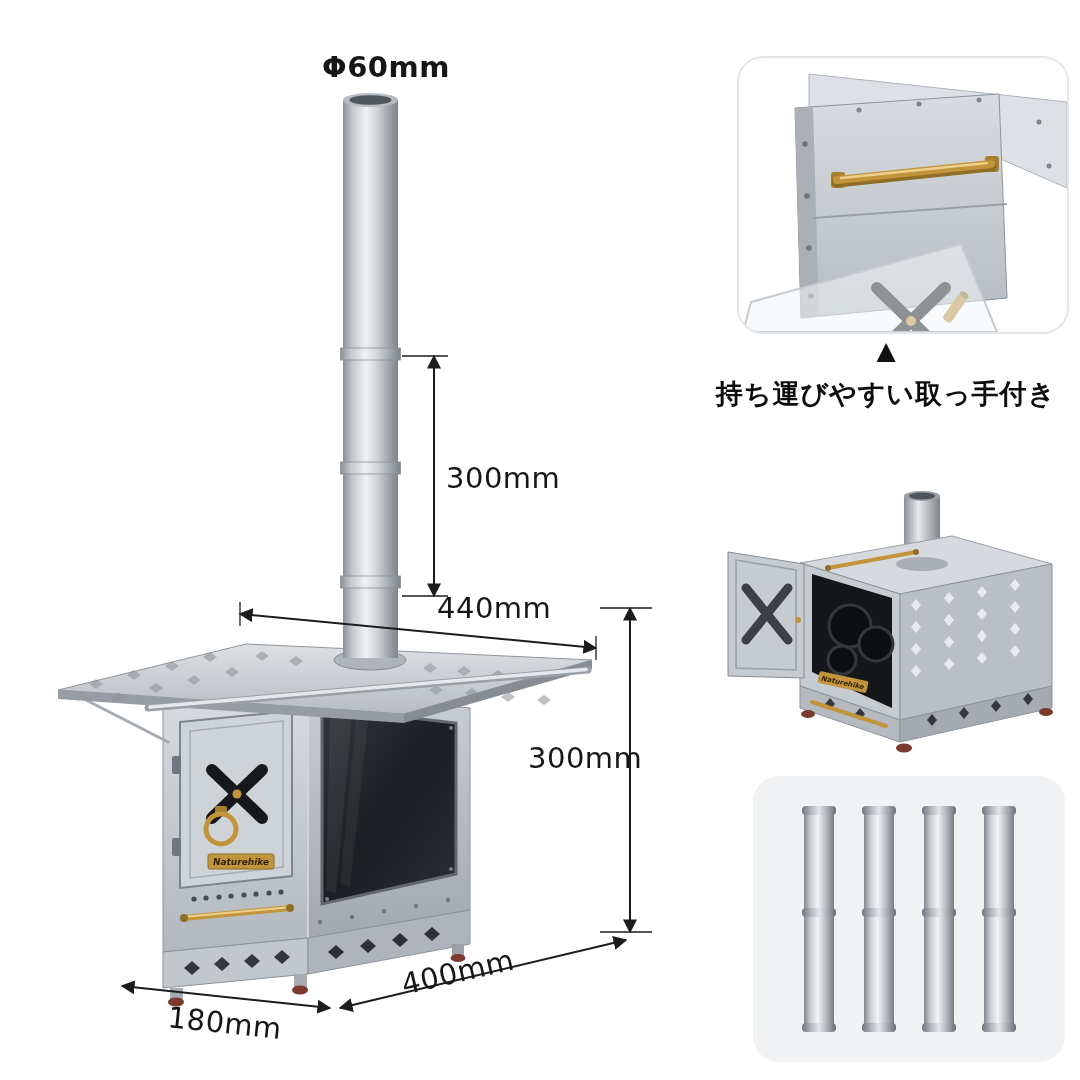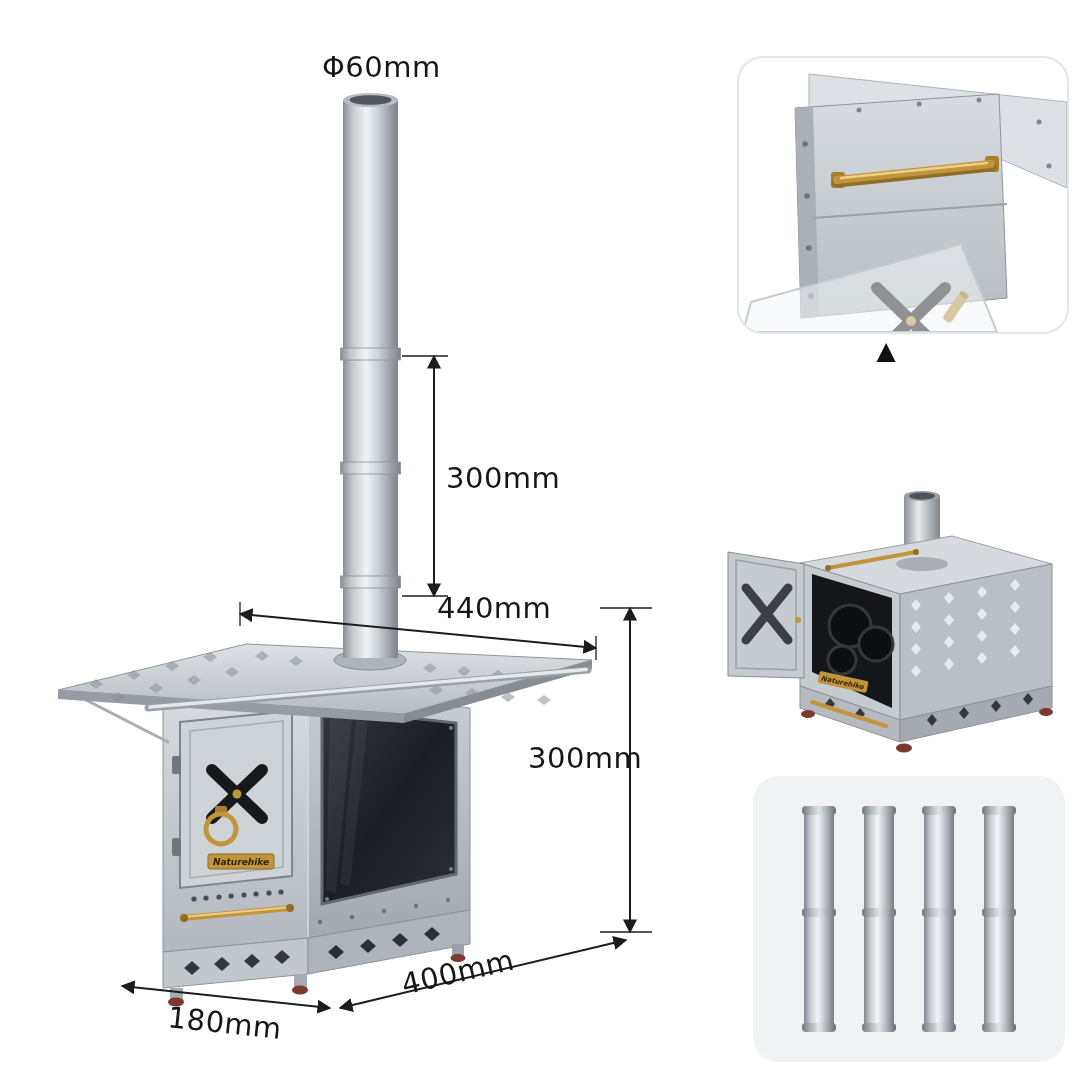--- a/index.html
+++ b/index.html
@@ -213,21 +213,21 @@
       </g>
       <g>
         <line x1="626" y1="940" x2="340" y2="1008" stroke-width="2" marker-start="url(#arr)" marker-end="url(#arr)"></line>
       </g>
       <g>
         <line x1="330" y1="1008" x2="122" y2="986" stroke-width="2" marker-start="url(#arr)" marker-end="url(#arr)"></line>
       </g>
     </g>
   </svg>
 
-  <div class="dim-label" style="left:322px;top:50px;width:110px;text-align:left;">Φ60mm</div>
+  <div class="dim-label" style="left:322px;top:50px;width:110px;text-align:left;font-weight:bold;">Φ60mm</div>
   <div class="dim-label" style="left:446px;top:461px;">300mm</div>
   <div class="dim-label" style="left:437px;top:591px;text-align:center;">440mm</div>
   <div class="dim-label" style="left:528px;top:741px;">300mm</div>
   <div class="dim-label rot-depth" style="left:402px;top:968px;">400mm</div>
   <div class="dim-label rot-width" style="left:168px;top:1000px;">180mm</div>
 
   <div class="card card-handle">
     <svg width="328" height="274" viewBox="0 0 328 274">
       <defs>
         <linearGradient id="gFront2" x1="0" y1="0" x2="0" y2="1">
@@ -266,20 +266,21 @@
       </g>
       <g transform="translate(216,250) rotate(35)">
         <rect x="-5" y="-16" width="10" height="32" rx="4" fill="#b8923e"></rect>
         <ellipse cx="0" cy="-16" rx="5" ry="3" fill="#8f6f25"></ellipse>
       </g>
       <polygon points="4,274 12,244 222,186 258,274" fill="rgba(242,245,247,0.55)" stroke="#c6cbd0" stroke-width="2"></polygon>
     </svg>
   </div>
 
   <div class="pointer">▲</div>
+  <div class="caption">持ち運びやすい取っ手付き</div>
 
   <div class="photo2">
     <svg width="380" height="295" viewBox="0 0 380 295">
       <defs>
         <linearGradient id="gPipe2" x1="0" y1="0" x2="1" y2="0">
           <stop offset="0" stop-color="#8a9096"></stop>
             <stop offset=".4" stop-color="#e8eaec"></stop>
           <stop offset="1" stop-color="#7e848a"></stop>
         </linearGradient>
         <path id="dm2" d="M0,-6 L5,0 L0,6 L-5,0 Z"></path>

